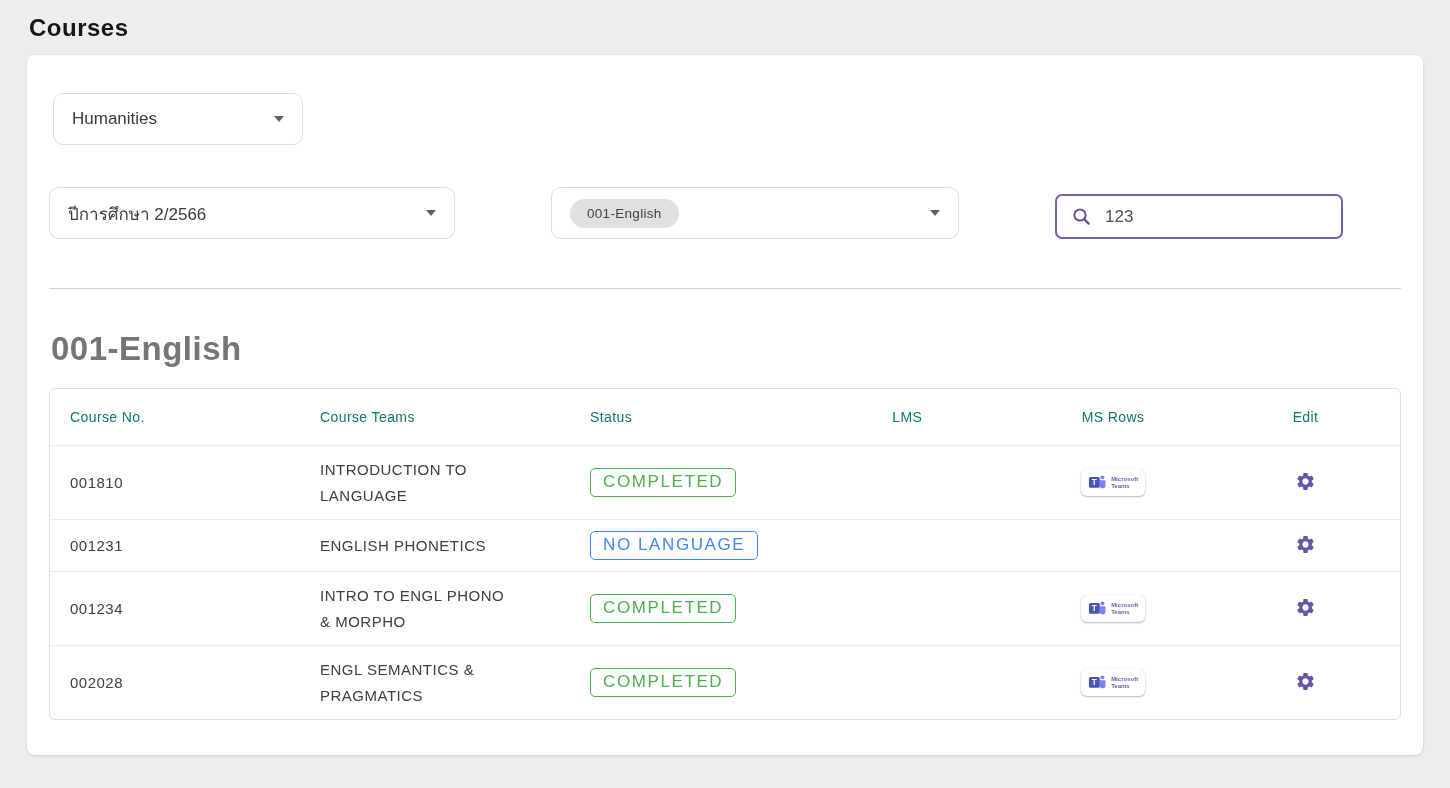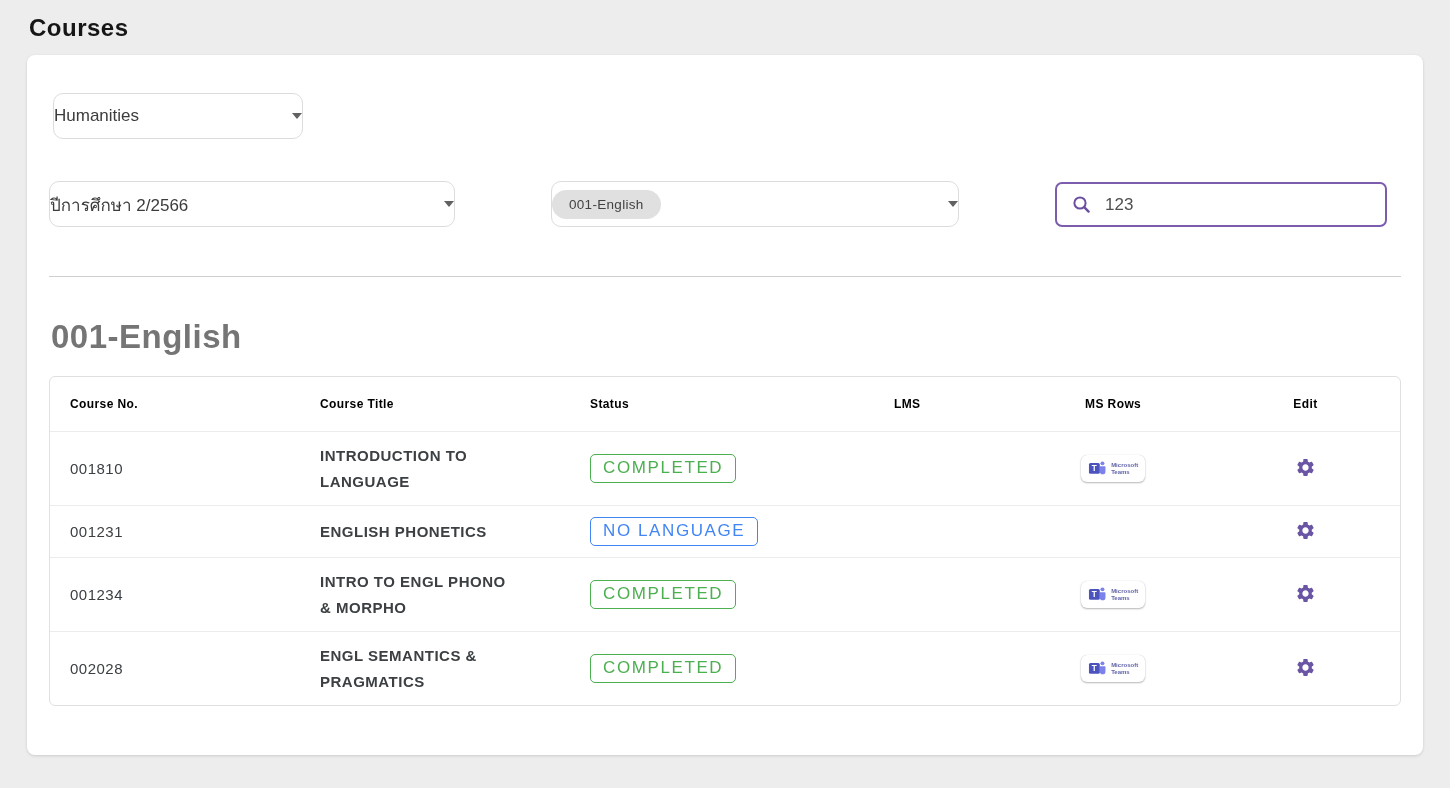--- a/index.html
+++ b/index.html
@@ -18,72 +18,72 @@
   }
   .card {
     background: #fff; border-radius: 8px;
     box-shadow: 0 1px 3px rgba(0,0,0,0.14);
     padding: 38px 22px 24px 22px;
     height: 700px;
   }
   
   .select-box {
     border: 1px solid #dcdcdc; border-radius: 10px; background:#fff;
-    height: 46px; display: flex; align-items: center;
-    justify-content: space-between; padding: 0 0;
+    height: 52px; display: flex; align-items: center;
+    justify-content: space-between; padding: 0 18px;
     font-size: 17px; color: #3c3c3c; cursor: pointer;
   }
   .caret {
     width: 0; height: 0;
     border-left: 5.5px solid transparent;
     border-right: 5.5px solid transparent;
     border-top: 6.5px solid #616161;
     flex: 0 0 auto;
   }
   .filter-row-1 { width: 250px; margin: 0 0 42px 4px; }
   .filter-row-2 { display: flex; gap: 96px; align-items: flex-end; }
   .term-select { width: 406px; }
   .dept-select { width: 408px; }
   .chip {
     background: #e0e0e0; border-radius: 17px;
     padding: 7px 17px; font-size: 13.5px; color: #424242;
     letter-spacing: .3px;
   }
   .search-box {
-    width: 332px; height: 45px;
+    width: 288px; height: 45px;
     border: 2px solid #7c5cad; border-radius: 7px;
     display: flex; align-items: center; gap: 11px; padding: 0 14px;
   }
   .search-box input {
     border: none; outline: none; font-size: 17px; color: #4f4f4f;
     width: 100%; background: transparent;
     font-family: "Liberation Sans", "DejaVu Sans", sans-serif;
   }
   .divider { border: none; border-top: 1px solid #cfcfcf; margin: 49px 0 0 0; }
   
   .section-title {
     color: #757575; font-size: 33px; font-weight: 600;
     letter-spacing: .5px; margin: 41px 0 20px 2px;
   }
   
   .table-wrap { border: 1px solid #e0e0e0; border-radius: 6px; overflow: hidden; }
   table { width: 100%; border-collapse: collapse; table-layout: fixed; }
   col.c1 { width: 20%; } col.c2 { width: 20%; } col.c3 { width: 15.5%; }
   col.c4 { width: 16%; } col.c5 { width: 14.5%; } col.c6 { width: 14%; }
   th {
-    font-size: 12px; color: #000000; font-weight: 700; text-align: left;
+    font-size: 14px; color: #0f766e; font-weight: 400; text-align: left;
     padding: 20px 0; letter-spacing: .4px;
   }
   th:first-child, td:first-child { padding-left: 20px; }
   th.center, td.center { text-align: center; }
   td {
     border-top: 1px solid #ececec; font-size: 15px; color: #3c4043;
     padding: 11px 0; letter-spacing: .5px; vertical-align: middle;
   }
-  td .title-text { max-width: 195px; line-height: 1.7; font-weight: bold; }
+  td .title-text { max-width: 195px; line-height: 1.7; }
   .status-badge {
     display: inline-block; padding: 3px 12px 4px;
     border: 1px solid; border-radius: 5px;
     font-size: 17px; letter-spacing: 1.6px; font-weight: 500;
     white-space: nowrap;
   }
   .status-badge.completed { color: #4caf50; border-color: #4caf50; }
   .status-badge.no-service { color: #4285f4; border-color: #4285f4; }
   
   .teams-btn {
@@ -156,21 +156,21 @@
           <col class="c1">
             <col class="c2">
             <col class="c3">
             <col class="c4">
             <col class="c5">
             <col class="c6">
         </colgroup>
         <thead>
           <tr>
             <th>Course No.</th>
-            <th>Course Title</th>
+            <th>Course Teams</th>
             <th>Status</th>
             <th class="center">LMS</th>
             <th class="center">MS Rows</th>
             <th class="center">Edit</th>
           </tr>
         </thead>
         <tbody>
 
           <tr>
             <td>001810</td>

